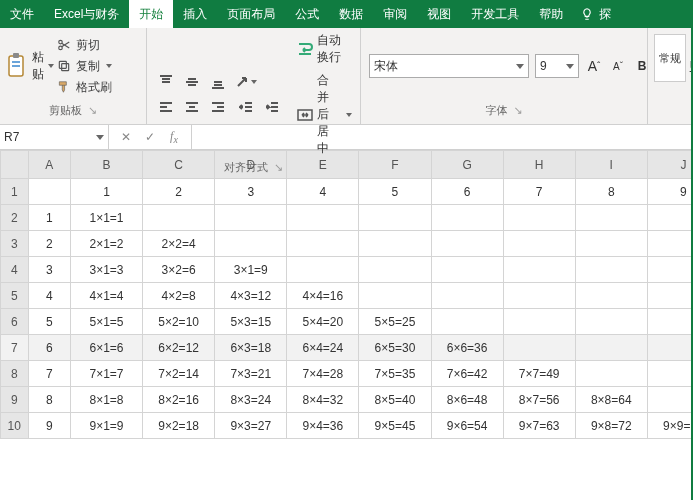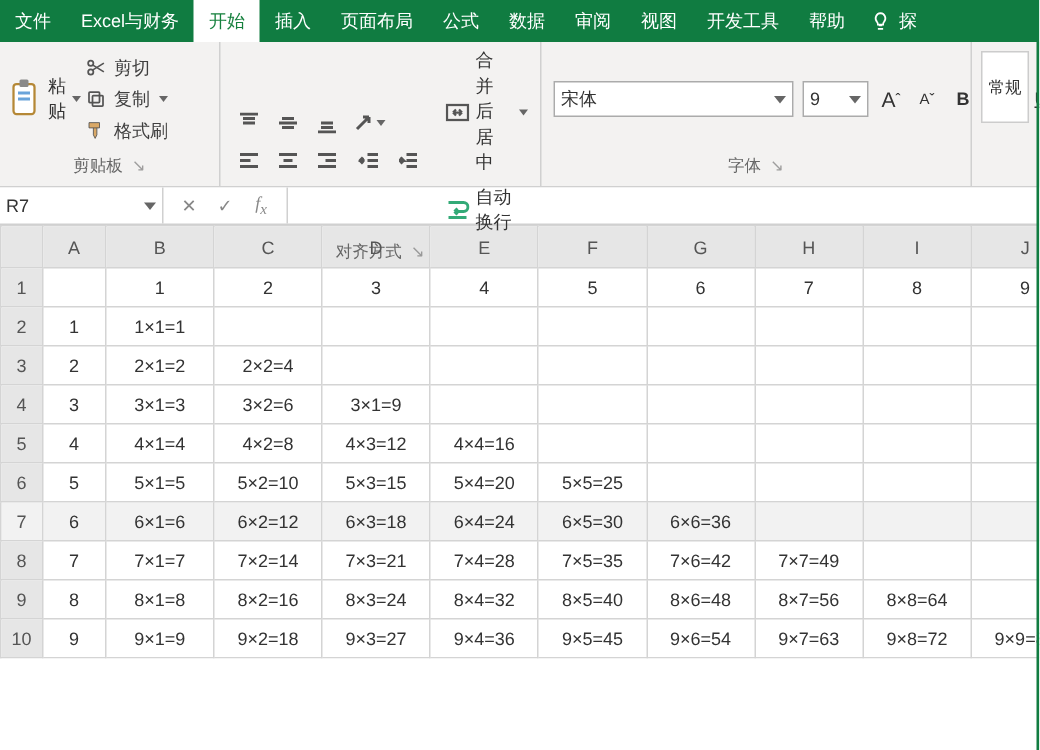--- a/index.html
+++ b/index.html
@@ -191,35 +191,35 @@
           <div class="abtn">
                 <svg width="14" height="14" stroke="#555" stroke-width="2">
                   <path d="M6 2h7M6 6h7M6 10h7M1 6l3 0-2-2M4 6l-2 2"></path>
                 </svg>
               </div>
         </div>
       </div>
       <div class="wrap-col">
         <div class="wrap-btn">
           <span class="small-ico">
+                <svg width="16" height="16" stroke="#3a7" stroke-width="2" fill="none">
+                  <path d="M2 3h10a3 3 0 010 6H6m0 0l2-2m-2 2l2 2M2 13h12"></path>
+                </svg>
+              </span>
+          <span>自动换行</span>
+        </div>
+        <div class="wrap-btn">
+          <span class="small-ico">
                 <svg width="16" height="16" stroke="#555" stroke-width="1.5" fill="none">
                   <rect x="1" y="3" width="14" height="10"></rect>
                   <path d="M5 8h6M5 8l2-2M5 8l2 2M11 8l-2-2M11 8l-2 2"></path>
                 </svg>
               </span>
           <span>合并后居中</span>
               <span class="tri-s"></span>
-        </div>
-        <div class="wrap-btn">
-          <span class="small-ico">
-                <svg width="16" height="16" stroke="#3a7" stroke-width="2" fill="none">
-                  <path d="M2 3h10a3 3 0 010 6H6m0 0l2-2m-2 2l2 2M2 13h12"></path>
-                </svg>
-              </span>
-          <span>自动换行</span>
         </div>
       </div>
     </div>
     <div class="title">
           <span>对齐方式</span>
           <span class="dl">↘</span>
         </div>
   </div>
 
   <div class="rgroup" style="width:270px">

